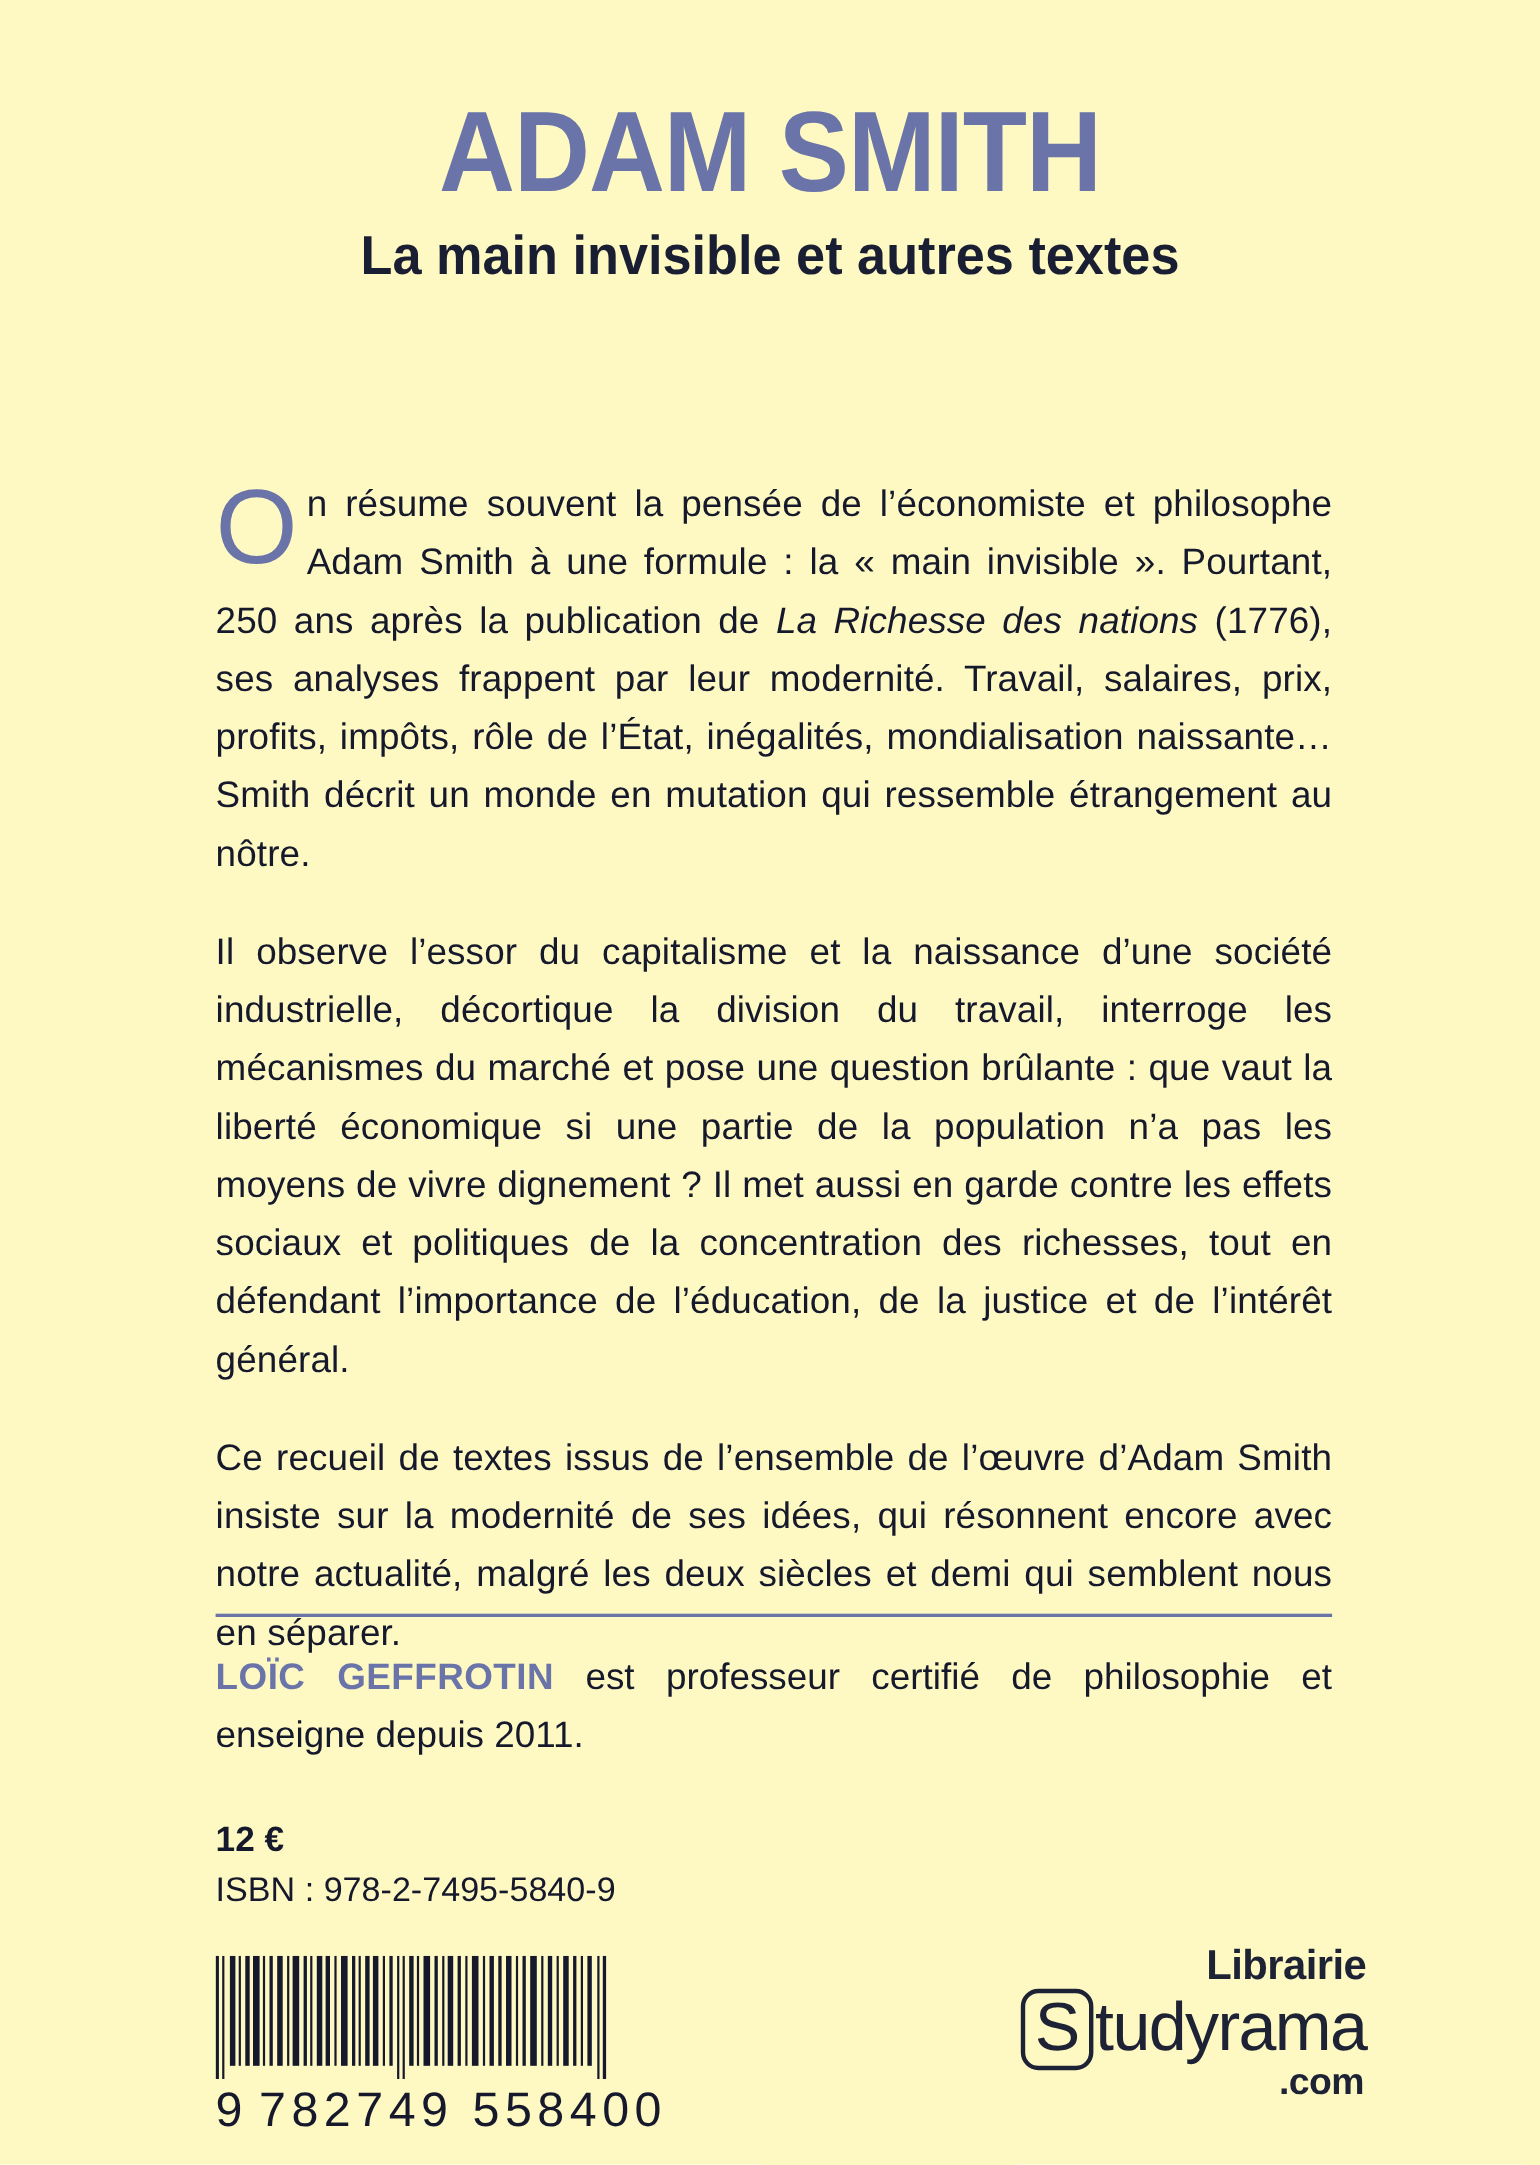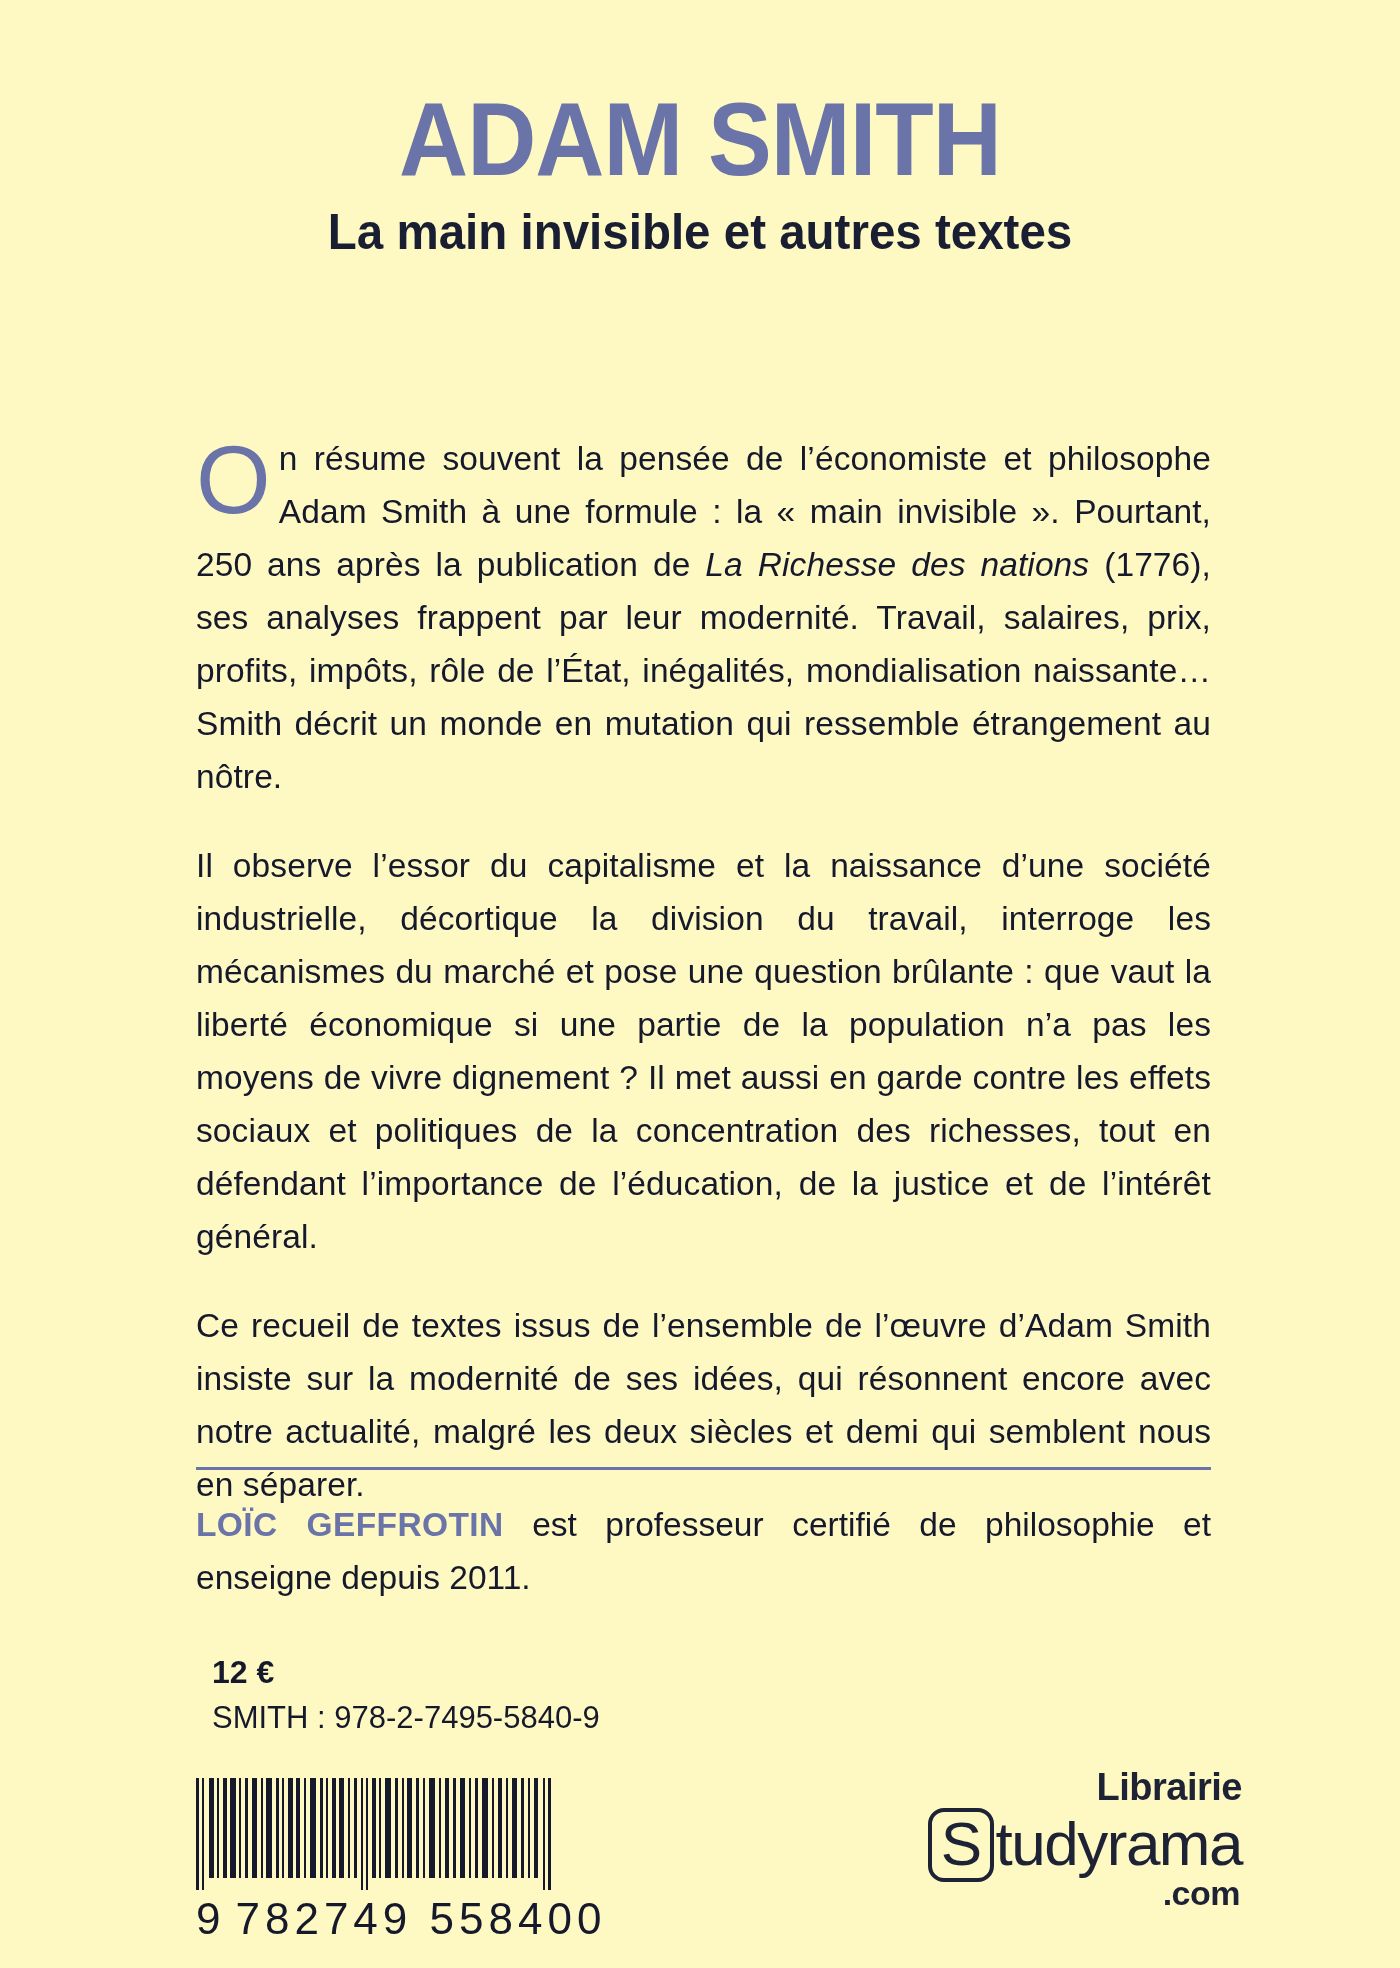--- a/index.html
+++ b/index.html
@@ -113,21 +113,20 @@
     font-weight: 700;
     color: #6a74a8;
     letter-spacing: 0.4px;
   }
 
   
   .price-block {
     position: absolute;
     left: 196px;
     top: 1652px;
-    margin-left: 16px;
   }
   .price {
     font-size: 32px;
     font-weight: 700;
     color: #15192b;
     line-height: 1.25;
     margin: 0;
   }
   .isbn {
     font-size: 31px;
@@ -234,21 +233,21 @@
 
   <div class="divider"></div>
 
   <div class="bio">
     <span class="author-name">LOÏC GEFFROTIN</span><span> est professeur certifié de philosophie et enseigne depuis 2011.</span>
   </div>
 
   <div class="price-block">
     <p class="price">12 €</p>
     <p class="isbn">
-      <span>SMITH :</span>
+      <span>ISBN :</span>
       <span>978-2-7495-5840-9</span>
     </p>
   </div>
 
   <div class="barcode-wrap">
     <svg class="barcode-bars" viewBox="0 0 362 112" preserveAspectRatio="none">
       <rect x="0" y="0" width="3" height="112" fill="#15192b"></rect>
       <rect x="6" y="0" width="2" height="112" fill="#15192b"></rect>
       <rect x="13" y="0" width="5" height="100" fill="#15192b"></rect>
       <rect x="21" y="0" width="2" height="100" fill="#15192b"></rect>

